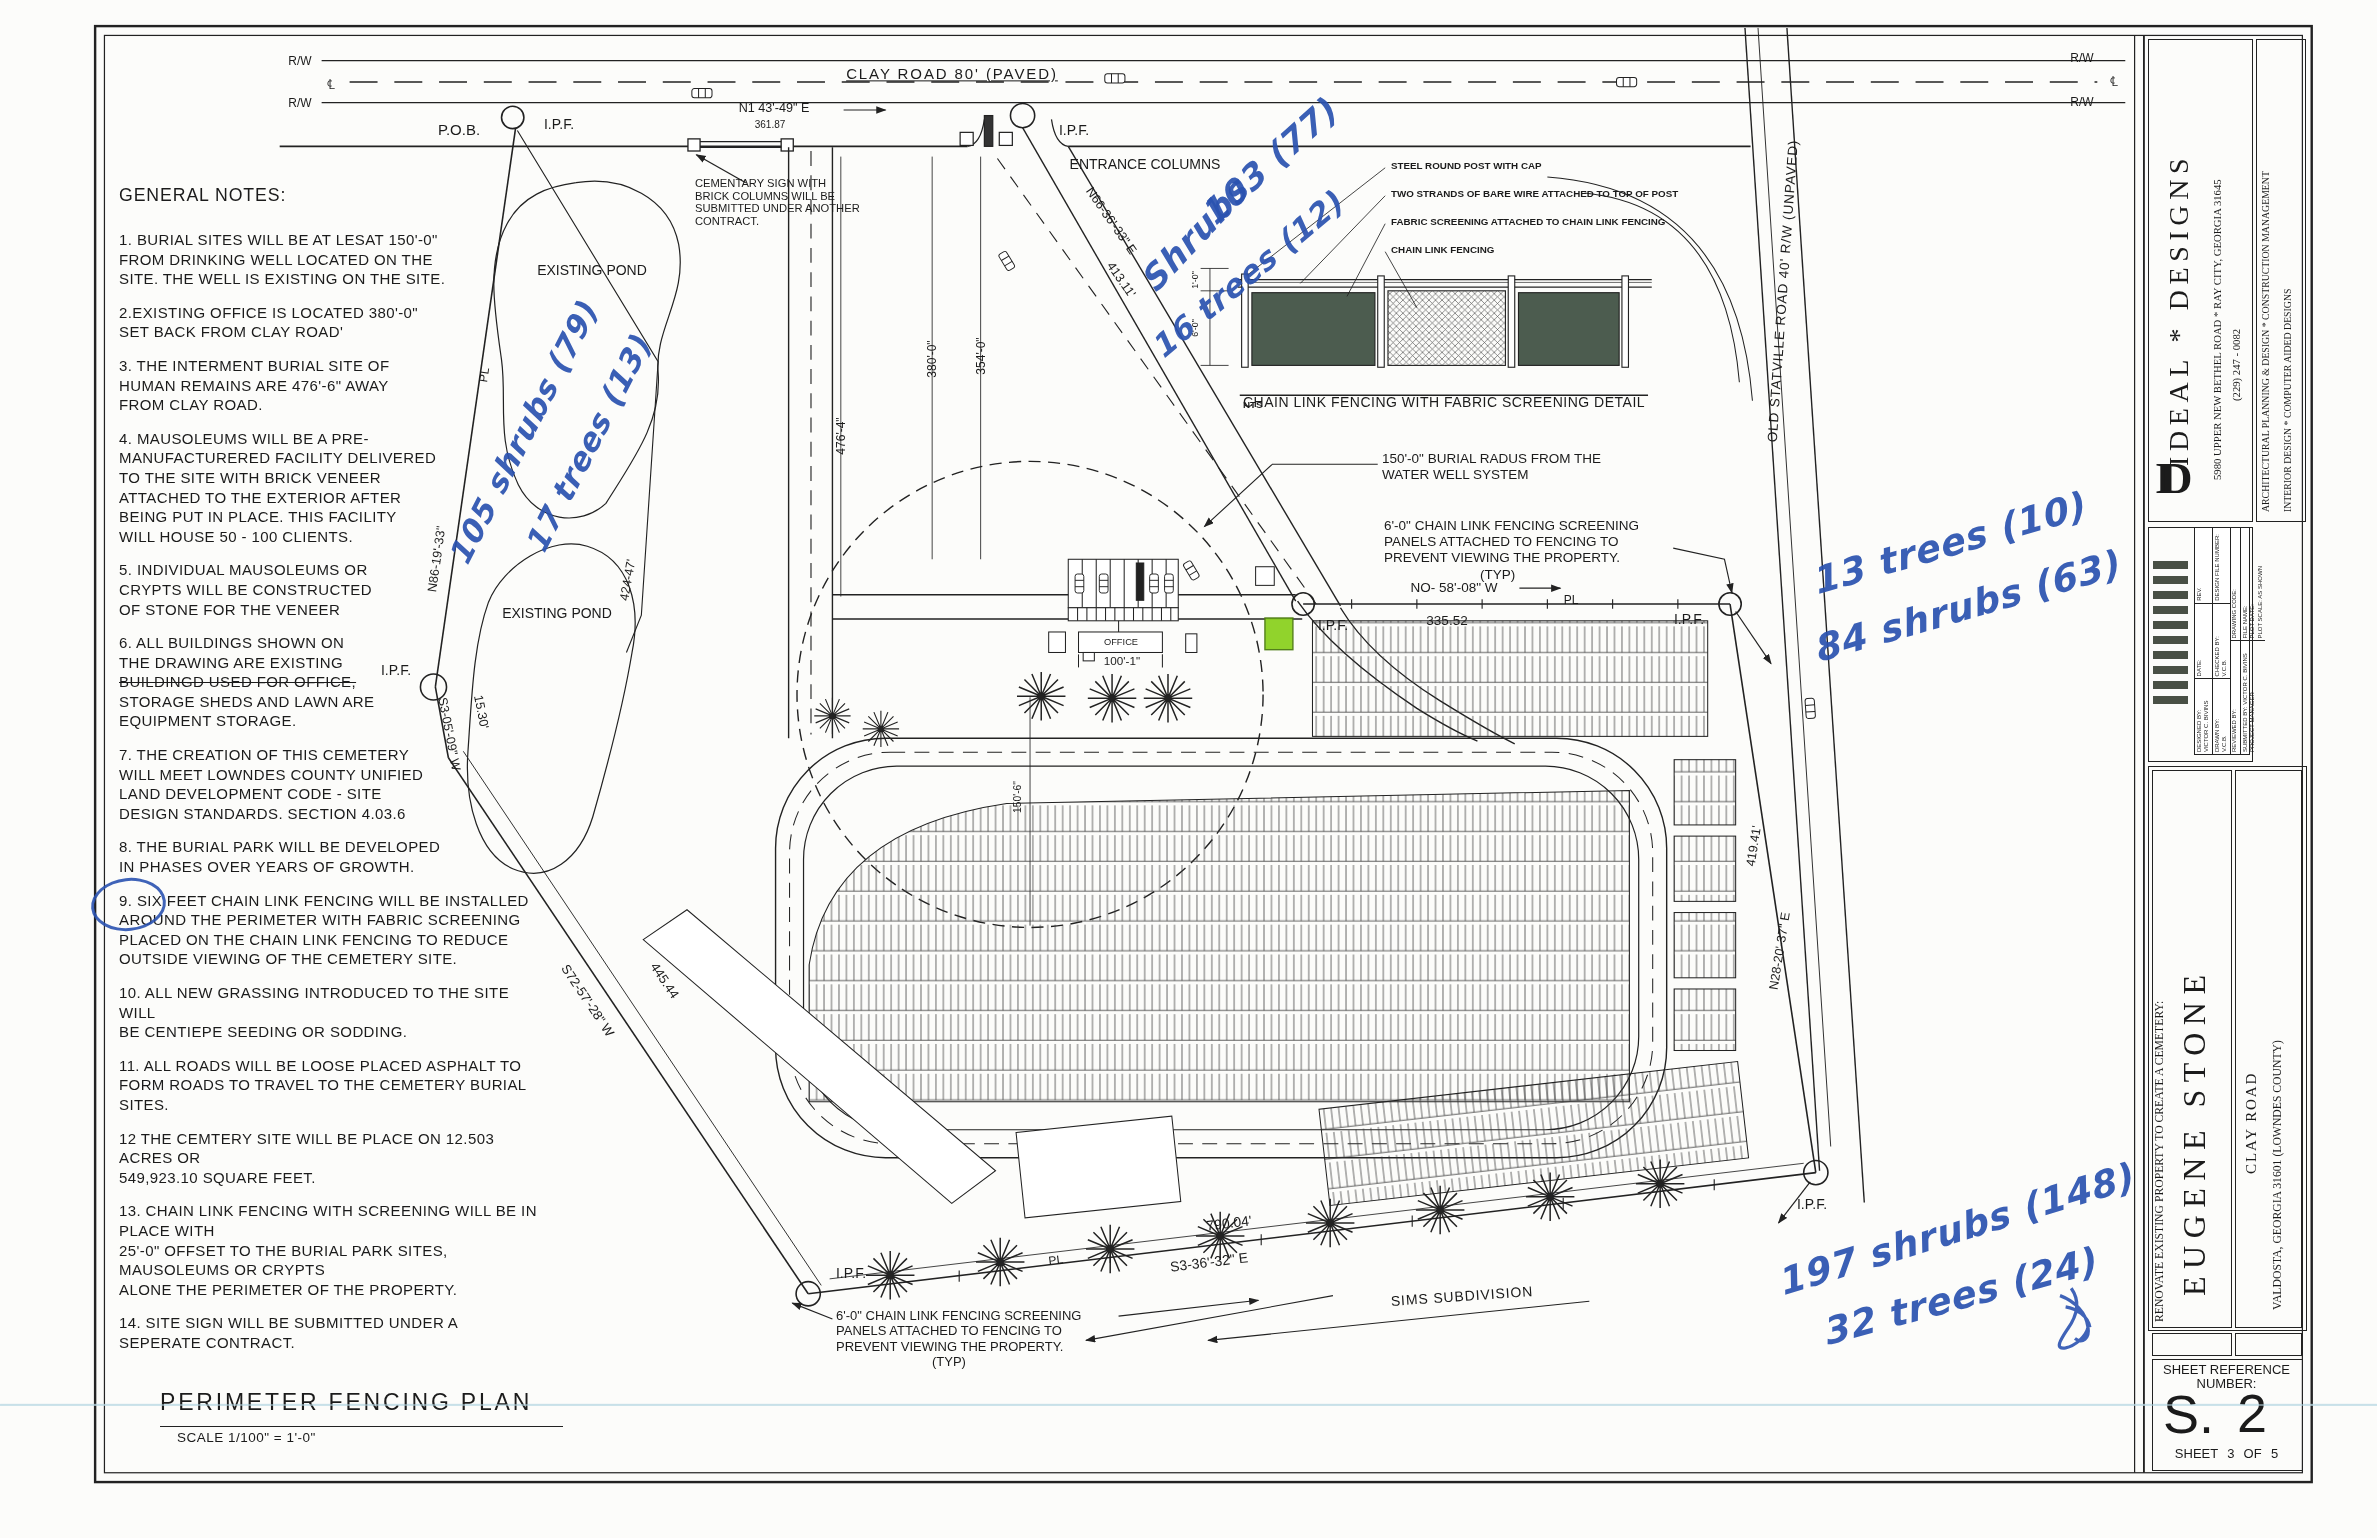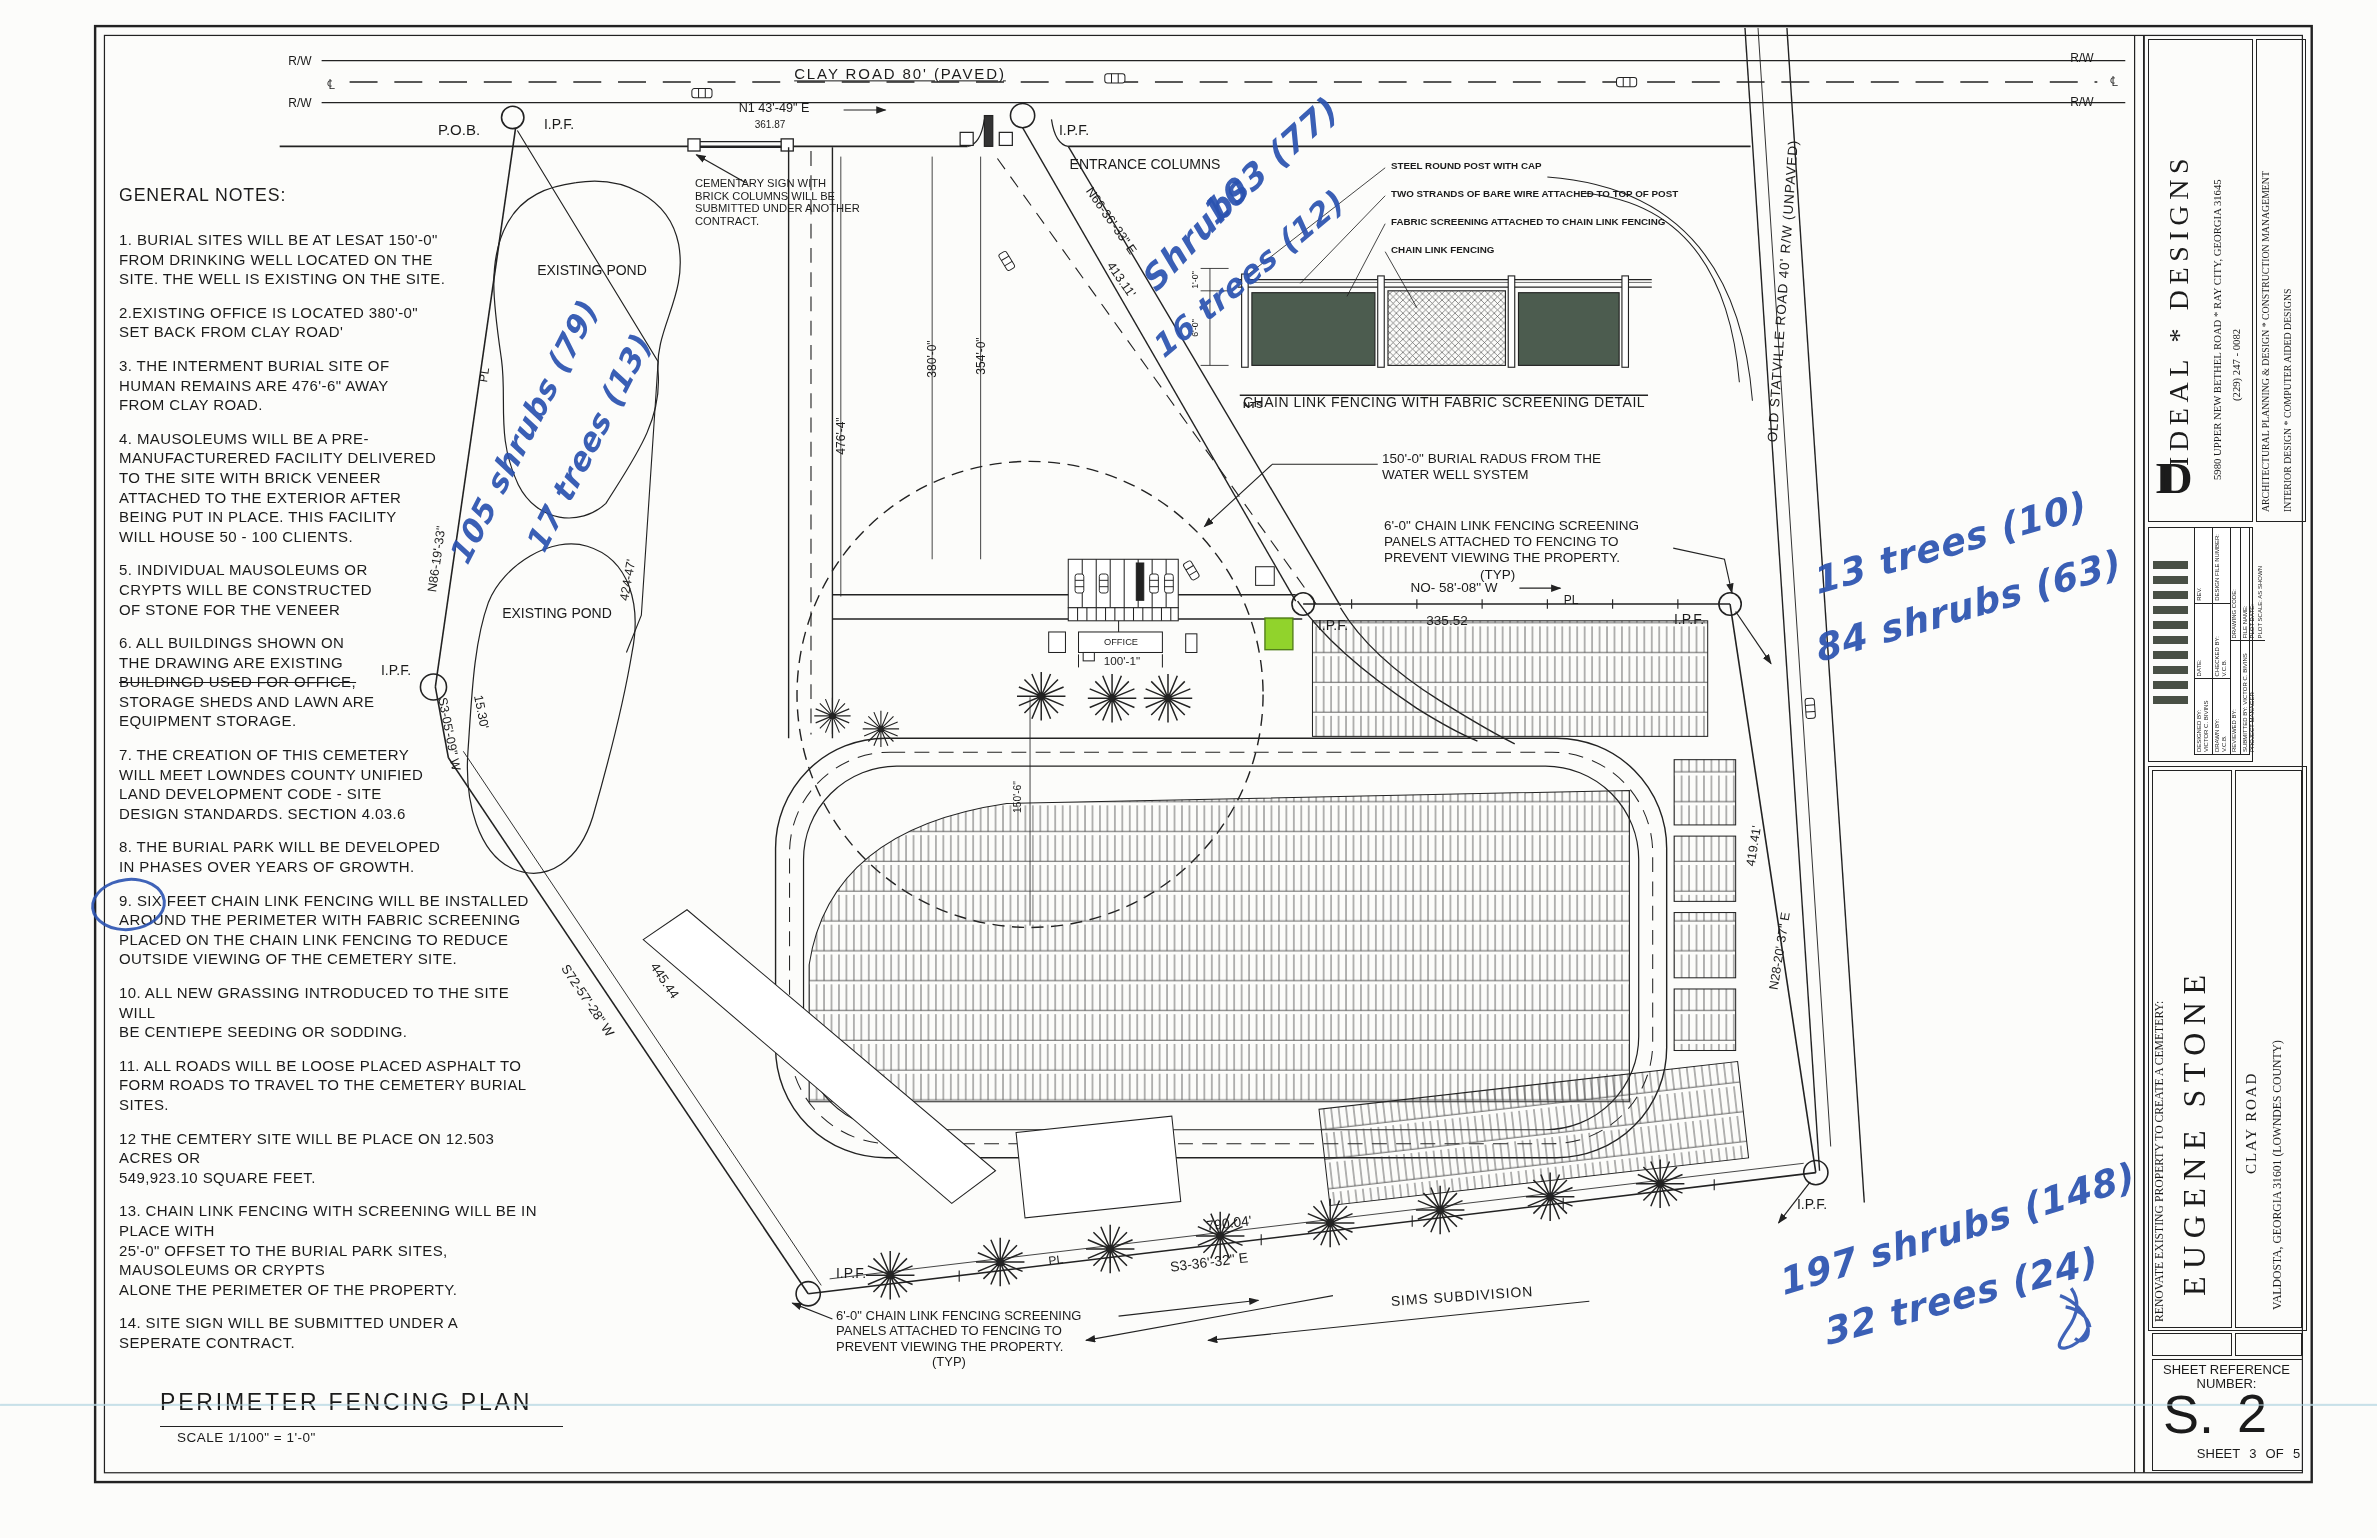--- a/index.html
+++ b/index.html
@@ -300,21 +300,21 @@
 FORM ROADS TO TRAVEL TO THE CEMETERY BURIAL SITES.</div>
   <div class="note">12 THE CEMTERY SITE WILL BE PLACE ON 12.503 ACRES OR
 549,923.10 SQUARE FEET.</div>
   <div class="note">13. CHAIN LINK FENCING WITH SCREENING WILL BE IN PLACE WITH
 25'-0" OFFSET TO THE BURIAL PARK SITES, MAUSOLEUMS OR CRYPTS
 ALONE THE PERIMETER OF THE PROPERTY.</div>
   <div class="note">14. SITE SIGN WILL BE SUBMITTED UNDER A SEPERATE CONTRACT.</div>
 </div>
 <div id="circle9"></div>
 
-<div class="lbl c u" style="left:900px;top:74px;font-size:15px;letter-spacing:1.9px;">CLAY ROAD  80' (PAVED)</div>
+<div class="lbl c u" style="left:952px;top:74px;font-size:15px;letter-spacing:1.9px;">CLAY ROAD  80' (PAVED)</div>
 <div class="lbl c" style="left:300px;top:62px;font-size:12px;">R/W</div>
 <div class="lbl c" style="left:300px;top:104px;font-size:12px;">R/W</div>
 <div class="lbl c" style="left:2082px;top:59px;font-size:12px;">R/W</div>
 <div class="lbl c" style="left:2082px;top:103px;font-size:12px;">R/W</div>
 <div class="lbl c" style="left:331px;top:84px;font-size:14px;">℄</div>
 <div class="lbl c" style="left:2114px;top:81px;font-size:14px;">℄</div>
 <div class="lbl c" style="left:459px;top:130px;font-size:15px;">P.O.B.</div>
 <div class="lbl c" style="left:559px;top:124px;font-size:14px;">I.P.F.</div>
 <div class="lbl c" style="left:774px;top:108px;font-size:12.6px;">N1 43'-49" E</div>
 <div class="lbl c" style="left:770px;top:125px;font-size:10px;">361.87</div>
@@ -430,17 +430,17 @@
 <div class="vt" style="left:2271px;top:792px;height:518px;width:20.5px;font-size:11.7px;">VALDOSTA, GEORGIA 31601 (LOWNDES COUNTY)</div>
 
 <div class="box" style="left:2152px;top:1333px;width:78px;height:20.5px;"></div>
 <div class="box" style="left:2235px;top:1333px;width:65px;height:20.5px;"></div>
 
 <div class="box" style="left:2152px;top:1359px;width:149px;height:110px;border-width:1.9px;"></div>
 <div class="lbl" style="left:2152px;top:1363px;width:149px;text-align:center;font-size:13px;line-height:14px;">SHEET REFERENCE
 NUMBER:</div>
 <div class="lbl" style="left:2163px;top:1383px;font-size:54px;font-weight:300;">S.</div>
 <div class="lbl" style="left:2237px;top:1382px;font-size:54px;font-weight:300;">2</div>
-<div class="lbl" style="left:2152px;top:1447px;width:149px;text-align:center;font-size:13px;word-spacing:5.6px;padding-left:22px;">SHEET 3  OF  5</div>
+<div class="lbl" style="left:2152px;top:1447px;width:149px;text-align:center;font-size:13px;word-spacing:5.6px;">SHEET 3  OF  5</div>
 
 <div id="scanline"></div>
 </div>
 
 
 </body></html>

